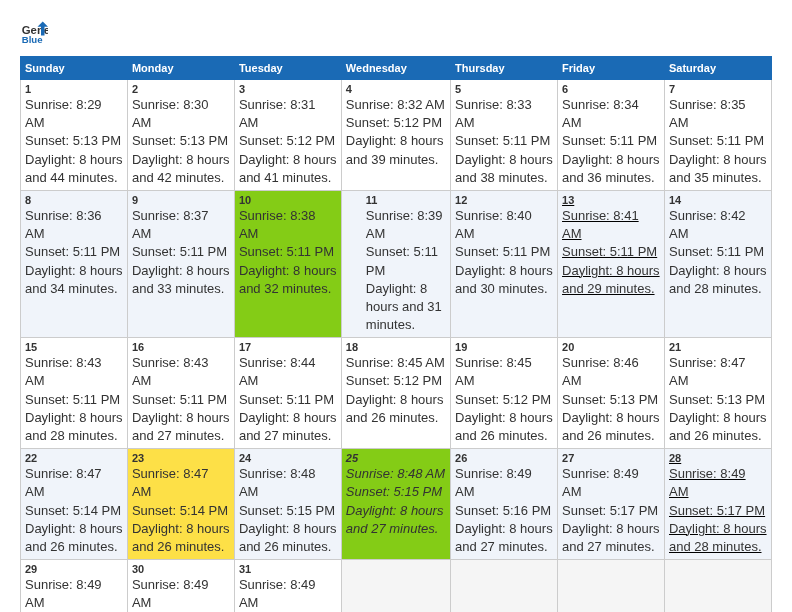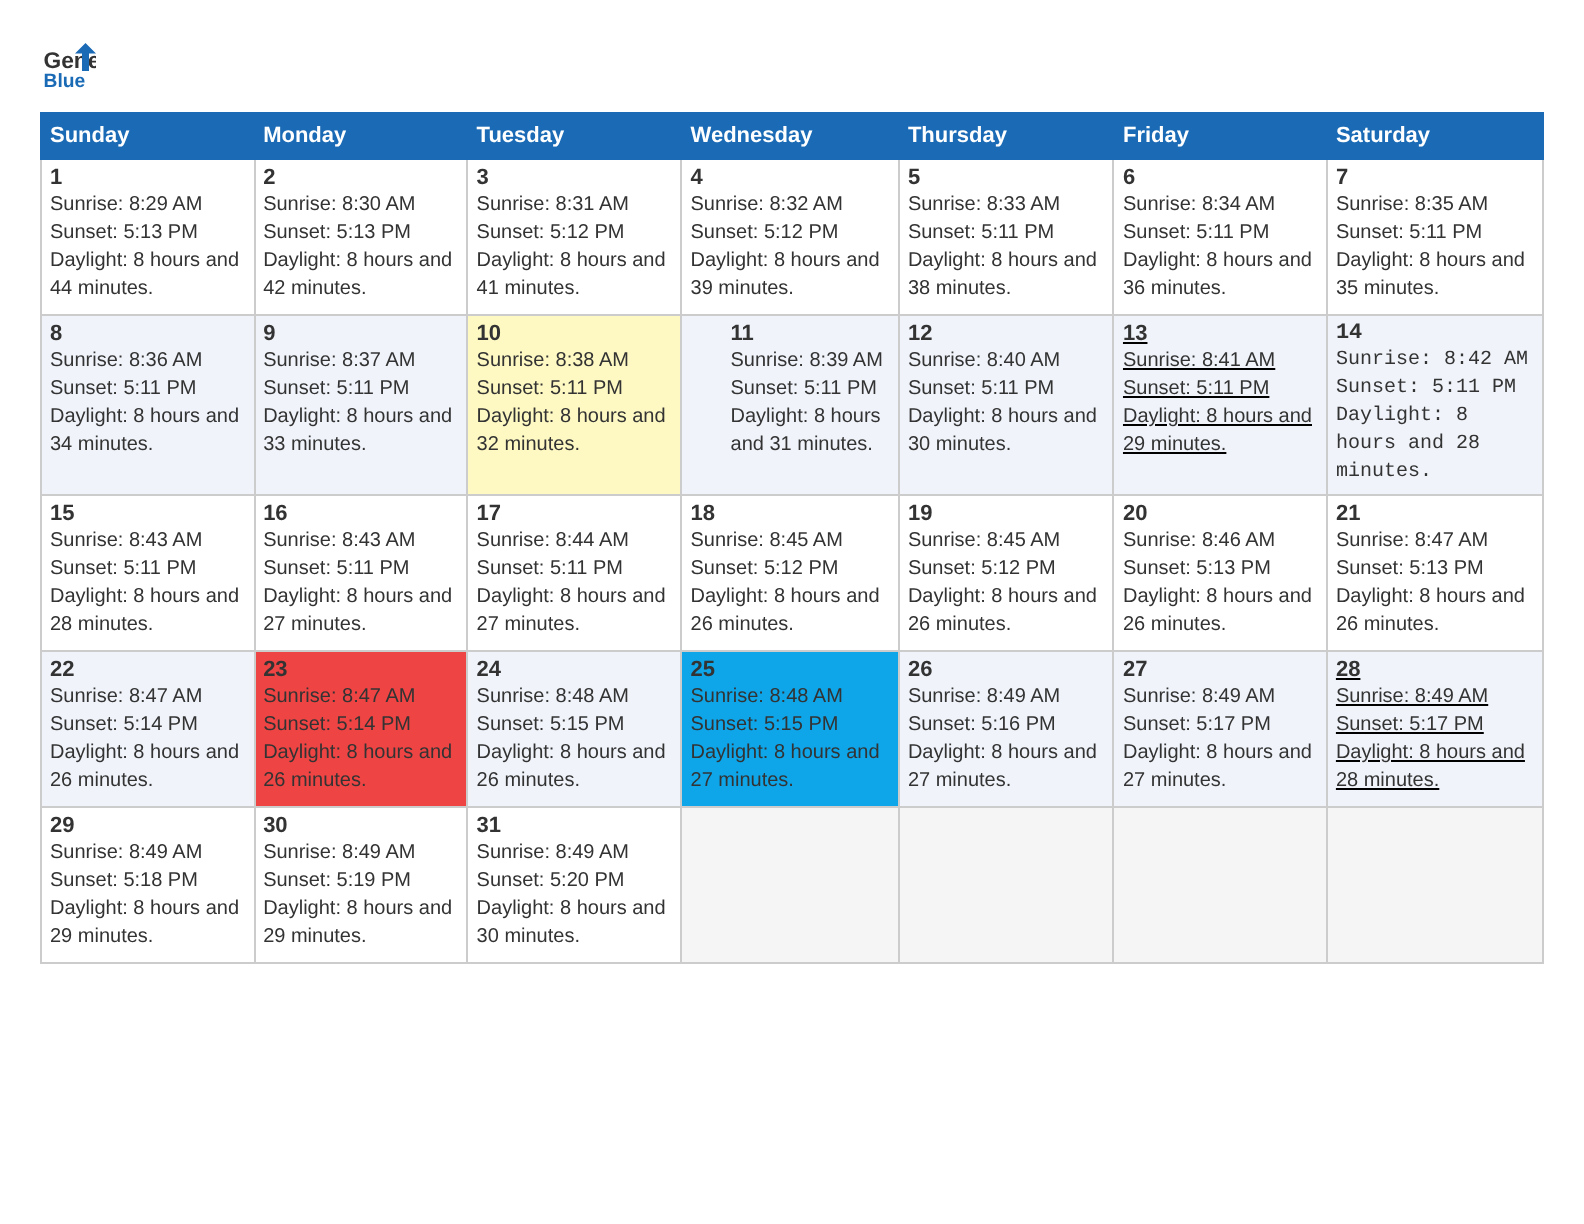--- a/index.html
+++ b/index.html
@@ -70,21 +70,21 @@
       background: #f0f4fa;
     }
     .day-num {
       font-size: 11px;
       font-weight: bold;
       color: #333;
       display: block;
       margin-bottom: 1px;
     }
     .day-info {
-      font-size: 10px;
+      font-size: 13px;
       color: #333;
       line-height: 1.4;
     }
     .empty {
       background: #f5f5f5 !important;
     }
   </style>
 </head>
 <body>
 
@@ -148,37 +148,37 @@
         </tr>
         <tr>
           <td style="background: rgb(240, 244, 250);">
         <span class="day-num">8</span>
         <span class="day-info">Sunrise: 8:36 AM<br>Sunset: 5:11 PM<br>Daylight: 8 hours and 34 minutes.</span>
       </td>
           <td style="background: rgb(240, 244, 250);">
         <span class="day-num">9</span>
         <span class="day-info">Sunrise: 8:37 AM<br>Sunset: 5:11 PM<br>Daylight: 8 hours and 33 minutes.</span>
       </td>
-          <td style="background: #fef9c3;">
+          <td style="background: #84cc16;">
         <span class="day-num">10</span>
         <span class="day-info">Sunrise: 8:38 AM<br>Sunset: 5:11 PM<br>Daylight: 8 hours and 32 minutes.</span>
       </td>
           <td style="background: rgb(240, 244, 250); padding-left: 24px;">
         <span class="day-num">11</span>
         <span class="day-info">Sunrise: 8:39 AM<br>Sunset: 5:11 PM<br>Daylight: 8 hours and 31 minutes.</span>
       </td>
           <td style="background: rgb(240, 244, 250);">
         <span class="day-num">12</span>
         <span class="day-info">Sunrise: 8:40 AM<br>Sunset: 5:11 PM<br>Daylight: 8 hours and 30 minutes.</span>
       </td>
           <td style="background: rgb(240, 244, 250); text-decoration: underline;">
         <span class="day-num">13</span>
         <span class="day-info">Sunrise: 8:41 AM<br>Sunset: 5:11 PM<br>Daylight: 8 hours and 29 minutes.</span>
       </td>
-          <td style="background: rgb(240, 244, 250); font-family: Liberation Mono, monospace;">
+          <td style="background: rgb(240, 244, 250);">
         <span class="day-num">14</span>
         <span class="day-info">Sunrise: 8:42 AM<br>Sunset: 5:11 PM<br>Daylight: 8 hours and 28 minutes.</span>
       </td>
         </tr>
         <tr>
           <td>
         <span class="day-num">15</span>
         <span class="day-info">Sunrise: 8:43 AM<br>Sunset: 5:11 PM<br>Daylight: 8 hours and 28 minutes.</span>
       </td>
           <td>
@@ -204,29 +204,29 @@
           <td>
         <span class="day-num">21</span>
         <span class="day-info">Sunrise: 8:47 AM<br>Sunset: 5:13 PM<br>Daylight: 8 hours and 26 minutes.</span>
       </td>
         </tr>
         <tr>
           <td style="background: rgb(240, 244, 250);">
         <span class="day-num">22</span>
         <span class="day-info">Sunrise: 8:47 AM<br>Sunset: 5:14 PM<br>Daylight: 8 hours and 26 minutes.</span>
       </td>
-          <td style="background: #ef4444; margin-top: 36px;">
+          <td style="background: #fde047; margin-top: 36px;">
         <span class="day-num">23</span>
         <span class="day-info">Sunrise: 8:47 AM<br>Sunset: 5:14 PM<br>Daylight: 8 hours and 26 minutes.</span>
       </td>
           <td style="background: rgb(240, 244, 250);">
         <span class="day-num">24</span>
         <span class="day-info">Sunrise: 8:48 AM<br>Sunset: 5:15 PM<br>Daylight: 8 hours and 26 minutes.</span>
       </td>
-          <td style="background: #0ea5e9;">
+          <td style="background: #84cc16; font-style: italic;">
         <span class="day-num">25</span>
         <span class="day-info">Sunrise: 8:48 AM<br>Sunset: 5:15 PM<br>Daylight: 8 hours and 27 minutes.</span>
       </td>
           <td style="background: rgb(240, 244, 250);">
         <span class="day-num">26</span>
         <span class="day-info">Sunrise: 8:49 AM<br>Sunset: 5:16 PM<br>Daylight: 8 hours and 27 minutes.</span>
       </td>
           <td style="background: rgb(240, 244, 250);">
         <span class="day-num">27</span>
         <span class="day-info">Sunrise: 8:49 AM<br>Sunset: 5:17 PM<br>Daylight: 8 hours and 27 minutes.</span>

